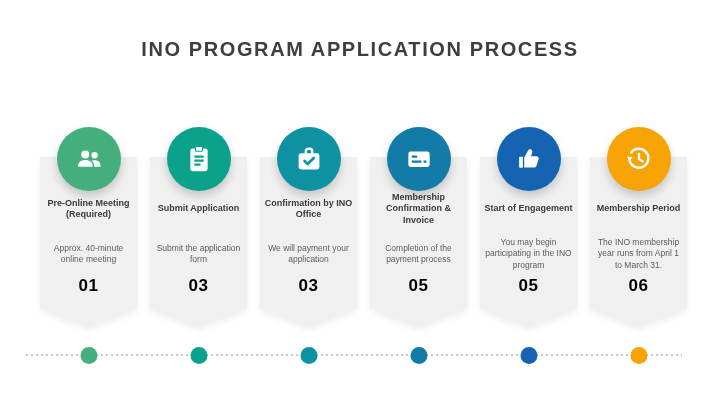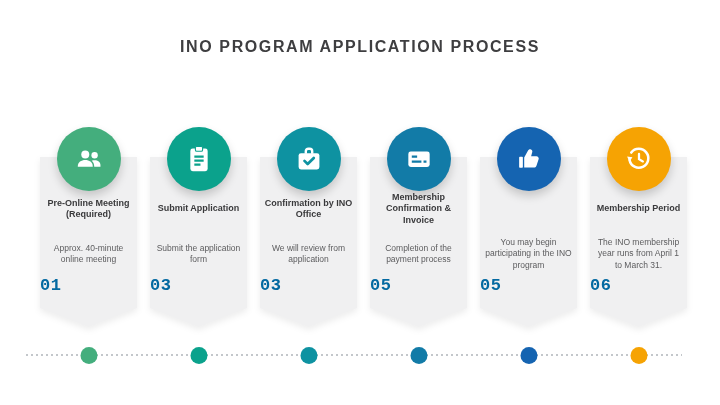--- a/index.html
+++ b/index.html
@@ -11,21 +11,21 @@
     overflow: hidden;
     font-family: "Liberation Sans", "DejaVu Sans", sans-serif;
   }
   .main-title {
     position: absolute;
     top: 38px;
     left: 0;
     width: 100%;
     margin: 0;
     text-align: center;
-    font-size: 16px;
+    font-size: 20px;
     font-weight: 800;
     letter-spacing: 1.6px;
     color: #3e3e40;
   }
   .columns {
     position: absolute;
     left: 40px;
     top: 0;
     height: 100%;
     display: flex;
@@ -78,26 +78,25 @@
     text-align: center;
     font-size: 8.5px;
     line-height: 1.3;
     color: #5c5c5e;
   }
   .step-number {
     position: absolute;
     top: 119px;
     left: 0;
     right: 0;
-    text-align: left;
+    text-align: center;
     font-size: 17px;
     font-weight: 800;
     letter-spacing: 0.5px;
-    color: #0369a1;
-    font-family: Liberation Mono, monospace;
+    color: #000000;
   }
   .badge {
     position: absolute;
     top: 127px;
     left: 50%;
     transform: translateX(-50%);
     width: 64px;
     height: 64px;
     border-radius: 50%;
     display: flex;
@@ -173,21 +172,21 @@
       </svg>
 
     </div>
     <div class="dot" style="background: rgb(11, 162, 140);"></div>
   </div>
 
   <div class="column">
     <div class="card-wrap">
       <div class="card">
         <div class="step-title">Confirmation by INO Office</div>
-        <div class="step-desc">We will review from application</div>
+        <div class="step-desc">We will payment your application</div>
         <div class="step-number">03</div>
       </div>
     </div>
     <div class="badge" style="background: rgb(14, 146, 161); color: rgb(14, 146, 161);">
 
       <svg viewBox="0 0 24 24" aria-hidden="true" class="active">
         <path d="M9.6 8V6.2c0-1.1.8-1.9 1.9-1.9h1c1.1 0 1.9.8 1.9 1.9V8" fill="none" stroke="#fff" stroke-width="1.8"></path>
         <rect x="4.2" y="7.6" width="15.6" height="12.2" rx="1.8" fill="#fff"></rect>
         <path d="M8.6 13.4l2.4 2.4 4.6-4.6" fill="none" stroke="currentColor" stroke-width="2" stroke-linecap="round" stroke-linejoin="round"></path>
       </svg>
@@ -211,20 +210,21 @@
         <path d="M6.6 10.3h4M6.6 13.9h7.2M15.4 13.9h2.2" stroke="currentColor" stroke-width="1.7" fill="none"></path>
       </svg>
 
     </div>
     <div class="dot" style="background: rgb(18, 123, 167);"></div>
   </div>
 
   <div class="column">
     <div class="card-wrap">
       <div class="card">
+        <div class="step-title">Start of Engagement</div>
         <div class="step-desc">You may begin participating in the INO program</div>
         <div class="step-number">05</div>
       </div>
     </div>
     <div class="badge" style="background: rgb(21, 100, 177); color: rgb(21, 100, 177);">
 
       <svg viewBox="0 0 24 24" aria-hidden="true" class="active">
         <rect x="4.6" y="10.4" width="2.8" height="8.2" rx="0.6" fill="#fff"></rect>
         <path d="M8.4 18.4v-7.6l3-5.3c.3-.6.9-.9 1.5-.9.9 0 1.6.7 1.6 1.7 0 .2 0 .4-.1.6l-.8 3h4c1 0 1.7.8 1.7 1.7 0 .2 0 .4-.1.6l-1.6 4.8c-.3.9-1.1 1.4-2 1.4z" fill="#fff"></path>
       </svg>

